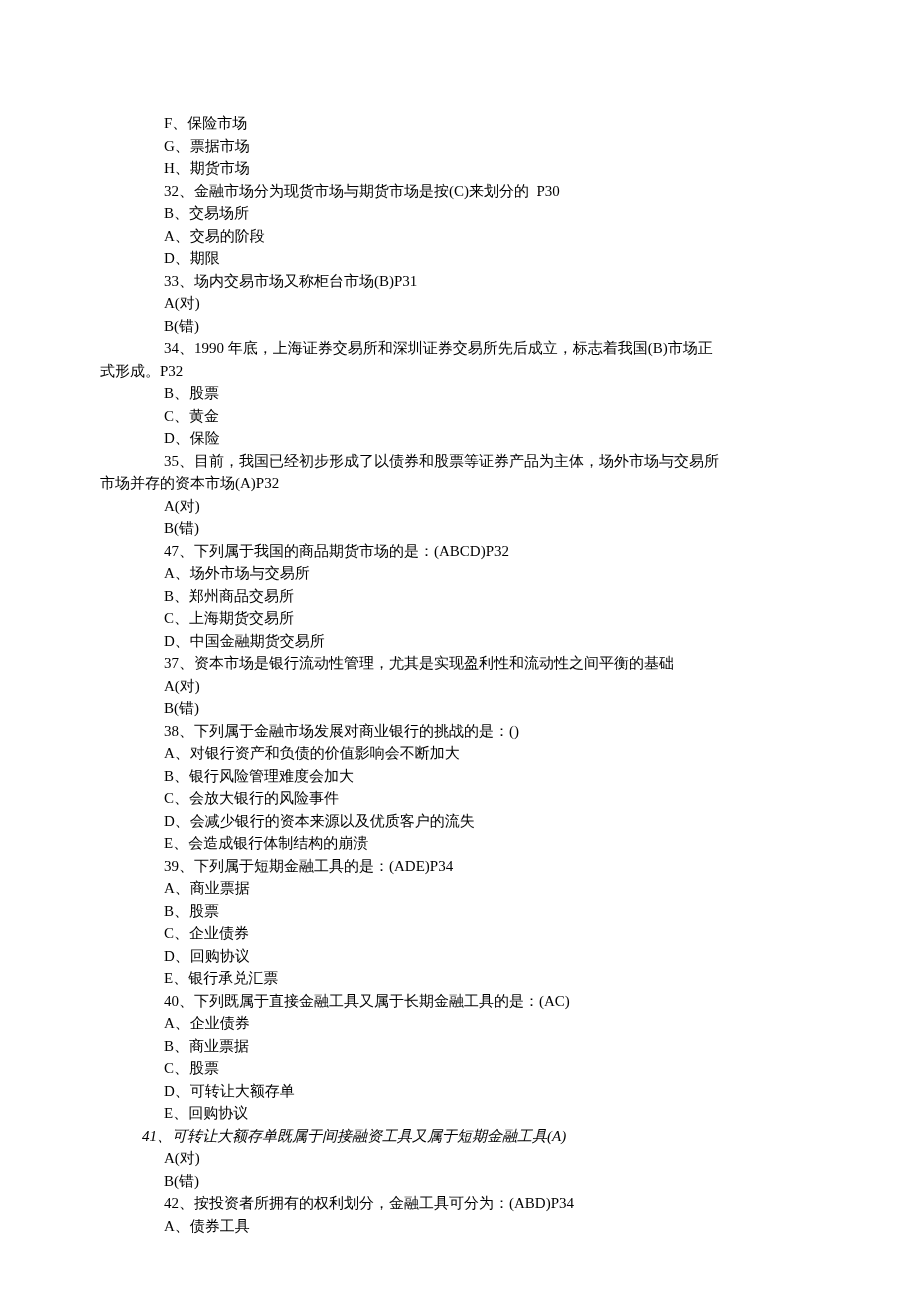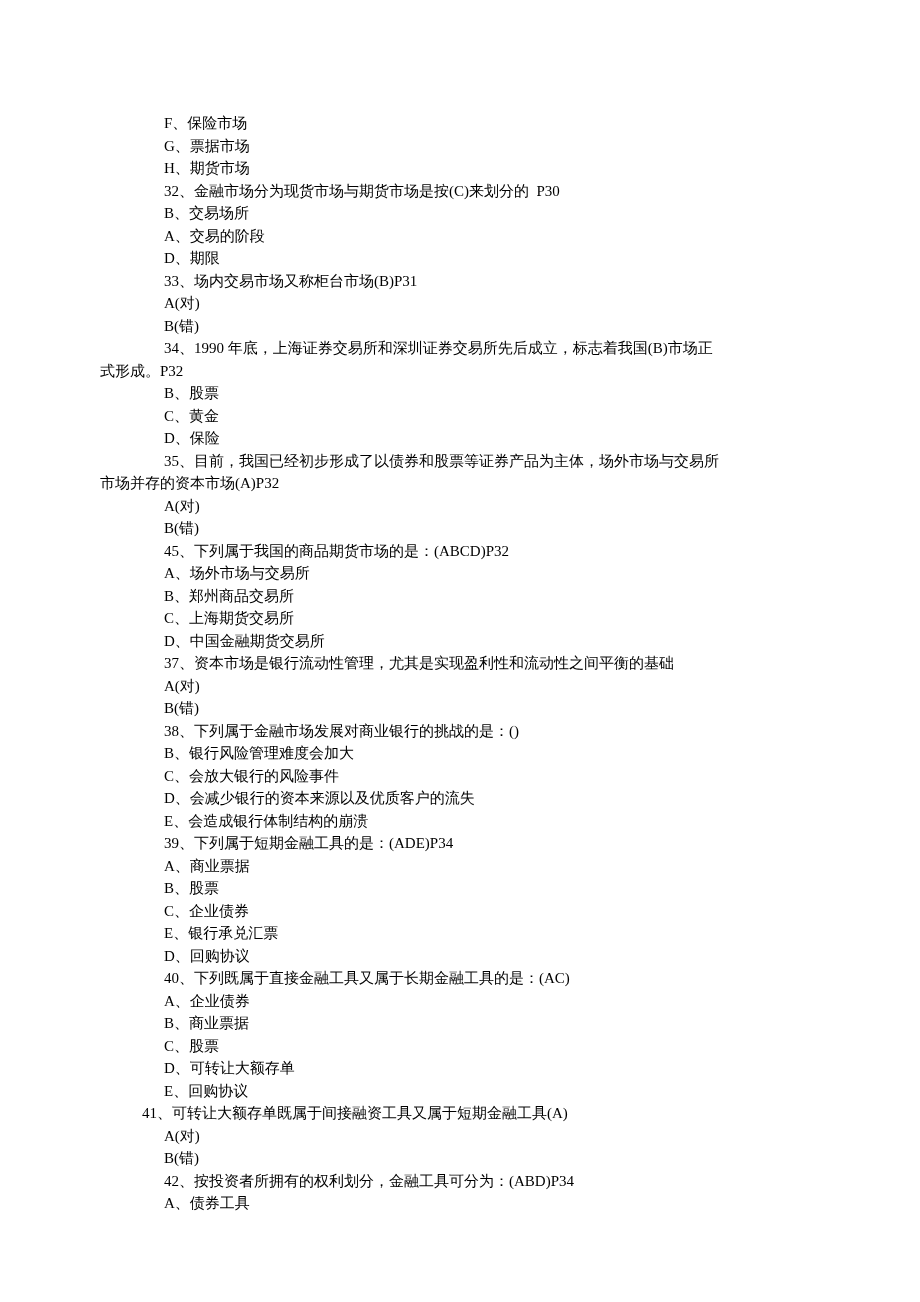--- a/index.html
+++ b/index.html
@@ -17,20 +17,21 @@
   }
   .line {
     white-space: pre-wrap;
   }
   .indent {
     padding-left: 64px;
     font-family: Liberation Serif, serif;
   }
   .small-indent {
     padding-left: 42px;
+    font-style: italic;
   }
   .noindent {
     padding-left: 0;
   }
 </style>
 </head>
 <body>
 
 <div class="page" id="page">
     <div class="line indent">F、保险市场</div>
@@ -45,39 +46,40 @@
     <div class="line indent">B(错)</div>
     <div class="line indent">34、1990 年底，上海证券交易所和深圳证券交易所先后成立，标志着我国(B)市场正</div>
     <div class="line noindent">式形成。P32</div>
     <div class="line indent">B、股票</div>
     <div class="line indent">C、黄金</div>
     <div class="line indent">D、保险</div>
     <div class="line indent">35、目前，我国已经初步形成了以债券和股票等证券产品为主体，场外市场与交易所</div>
     <div class="line noindent">市场并存的资本市场(A)P32</div>
     <div class="line indent">A(对)</div>
     <div class="line indent">B(错)</div>
-    <div class="line indent">45、下列属于我国的商品期货市场的是：(ABCD)P32</div>
+    <div class="line indent">47、下列属于我国的商品期货市场的是：(ABCD)P32</div>
     <div class="line indent">A、场外市场与交易所</div>
     <div class="line indent">B、郑州商品交易所</div>
     <div class="line indent">C、上海期货交易所</div>
     <div class="line indent">D、中国金融期货交易所</div>
     <div class="line indent">37、资本市场是银行流动性管理，尤其是实现盈利性和流动性之间平衡的基础</div>
     <div class="line indent">A(对)</div>
     <div class="line indent">B(错)</div>
     <div class="line indent">38、下列属于金融市场发展对商业银行的挑战的是：()</div>
+    <div class="line indent">A、对银行资产和负债的价值影响会不断加大</div>
     <div class="line indent">B、银行风险管理难度会加大</div>
     <div class="line indent">C、会放大银行的风险事件</div>
     <div class="line indent">D、会减少银行的资本来源以及优质客户的流失</div>
     <div class="line indent">E、会造成银行体制结构的崩溃</div>
     <div class="line indent">39、下列属于短期金融工具的是：(ADE)P34</div>
     <div class="line indent">A、商业票据</div>
     <div class="line indent">B、股票</div>
     <div class="line indent">C、企业债券</div>
+    <div class="line indent">D、回购协议</div>
     <div class="line indent">E、银行承兑汇票</div>
-    <div class="line indent">D、回购协议</div>
     <div class="line indent">40、下列既属于直接金融工具又属于长期金融工具的是：(AC)</div>
     <div class="line indent">A、企业债券</div>
     <div class="line indent">B、商业票据</div>
     <div class="line indent">C、股票</div>
     <div class="line indent">D、可转让大额存单</div>
     <div class="line indent">E、回购协议</div>
     <div class="line small-indent">41、可转让大额存单既属于间接融资工具又属于短期金融工具(A)</div>
     <div class="line indent">A(对)</div>
     <div class="line indent">B(错)</div>
     <div class="line indent">42、按投资者所拥有的权利划分，金融工具可分为：(ABD)P34</div>

